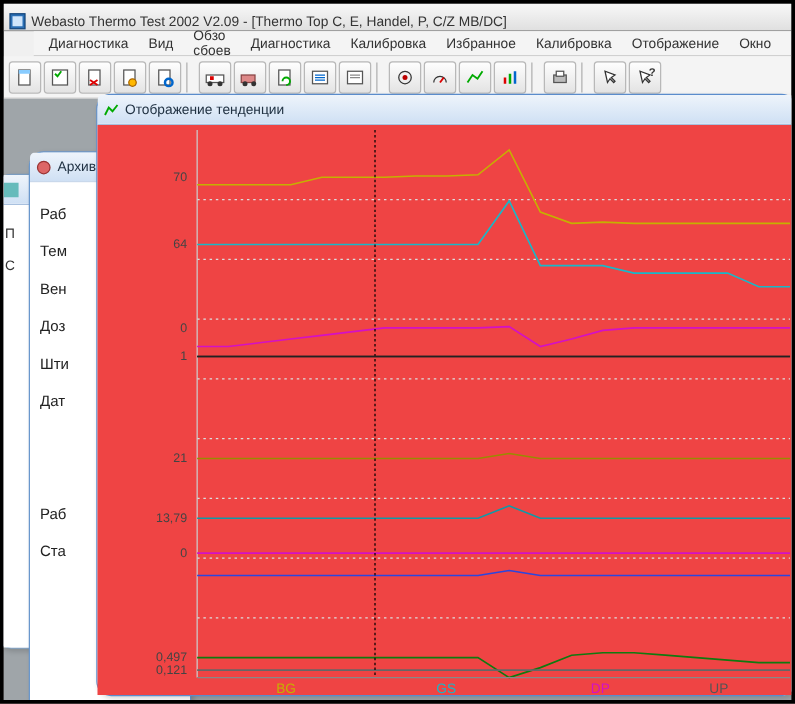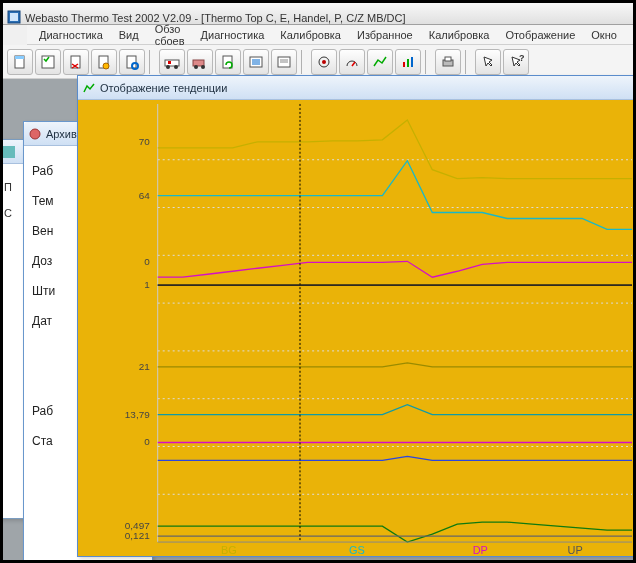--- a/index.html
+++ b/index.html
@@ -67,21 +67,21 @@
   }
   .mdi-area {
     position: absolute;
     top: 76px; left: 0; right: 0; bottom: 0;
     background: #9fa5a9;
   }
   .child-window {
     position: absolute;
     background: #fff;
     border: 1px solid #7a9cc0;
-    border-radius: 0;
+    border-radius: 12px;
     box-shadow: 2px 2px 4px rgba(0,0,0,0.15);
   }
   .child-tb {
     height: 24px;
     background: linear-gradient(to bottom,#eef4fb,#cfe0f4);
     border-bottom: 1px solid #a8c0de;
     display:flex; align-items:center;
     padding: 0 4px;
     border-radius: 4px 4px 0 0;
   }
@@ -90,21 +90,21 @@
     display:inline-flex;align-items:center;justify-content:center;
   }
   .child-tb .wtitle { font-size:11px; color:#234; }
   .w1 { top: 60px; left: -6px; width: 140px; height: 380px; }
   .w1 .body { padding: 10px 6px; background:#fff; height: calc(100% - 24px);}
   .w1 .row { height:26px; display:flex; align-items:center; font-size:11px; color:#333;}
   .w2 { top: 42px; left: 20px; width: 130px; height: 450px; border-color:#6997cc; }
   .w2 .body { padding: 10px 4px; background:#fff; height: calc(100% - 24px);}
   .w2 .row { height:30px; display:flex; align-items:center; font-size:12px; color:#222; padding-left:4px;}
   .w3 { top: -4px; left: 74px; width: 560px; height: 482px; border-color:#5a8ccc;}
-  .w3 .body { background:#eab308; height: calc(100% - 24px); position:relative; }
+  .w3 .body { background:#ef4444; height: calc(100% - 24px); position:relative; }
   .chart {
     position:absolute; left:0; top:0; right:0; bottom:0;
   }
   .chart svg { width:100%; height:100%; }
   .y-label { font-size:10px; fill:#444; font-family:Tahoma,Arial; text-anchor:end;}
   .x-label { font-size:11px; text-anchor:middle; font-family:Tahoma,Arial;}
 </style>
 </head>
 <body>
 

